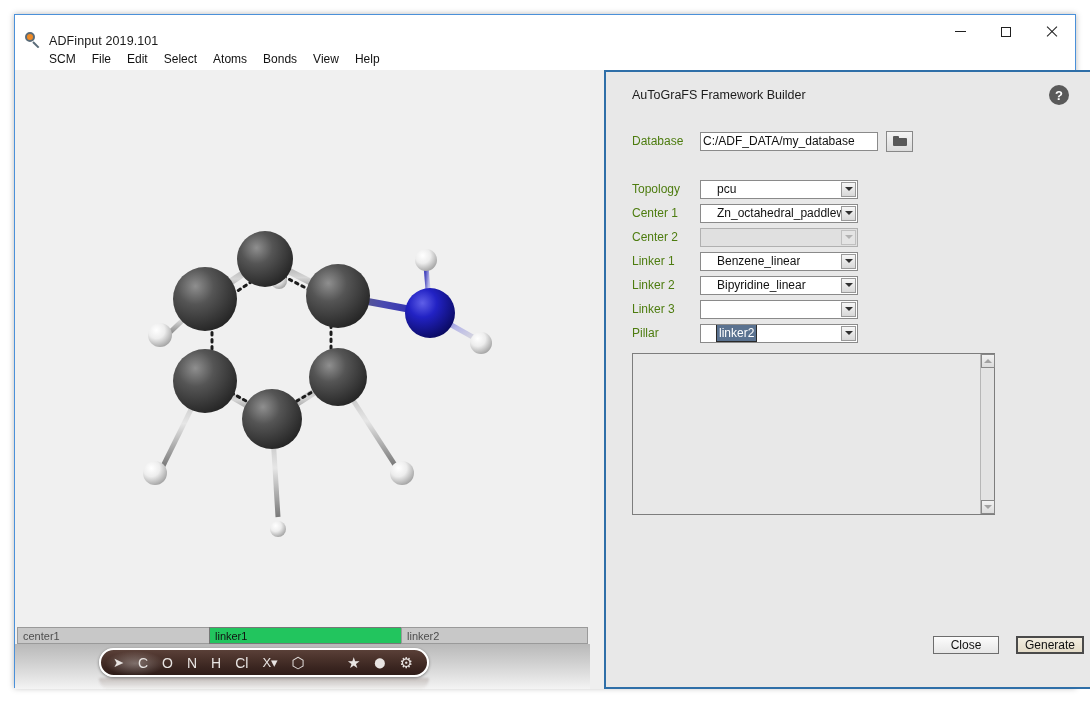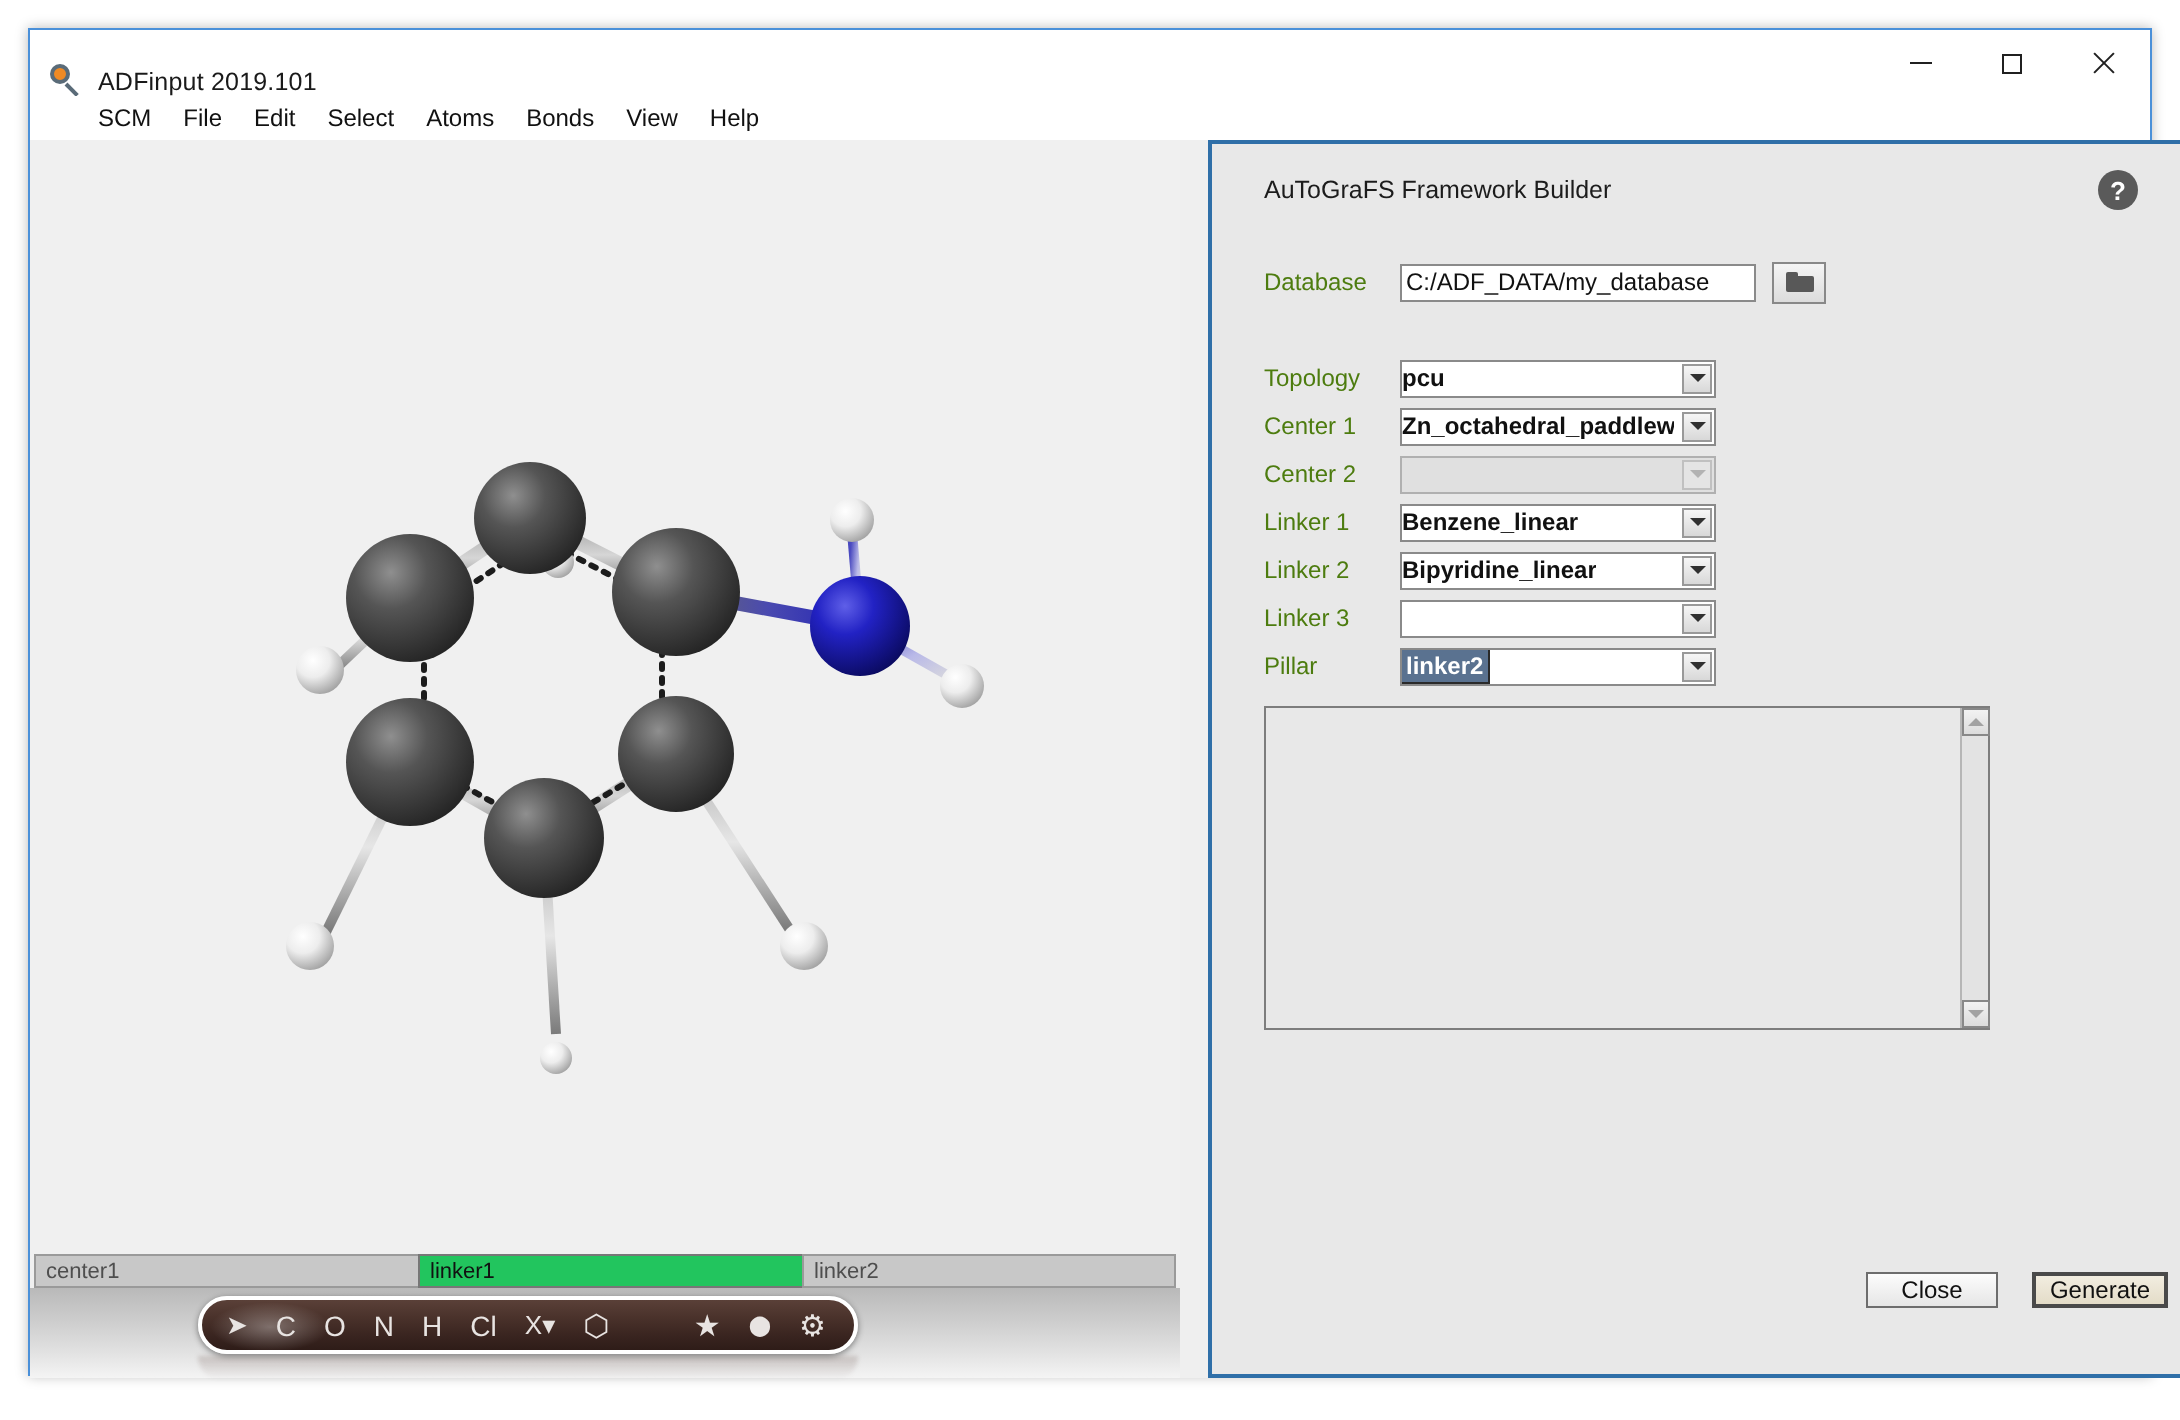--- a/index.html
+++ b/index.html
@@ -213,23 +213,22 @@
     width:6px; height:3px; background:#585858; border-radius:1px 1px 0 0;
   }
 
   .combo {
     position: relative;
     width: 158px; height: 19px;
     background: #ffffff;
     border: 1px solid #8a8a8a;
     font-size: 12px; color: #111;
     display: flex; align-items: center;
-    padding-left: 0; overflow: hidden; white-space: nowrap;
+    padding-left: 16px; overflow: hidden; white-space: nowrap;
     cursor: default;
-    font-weight: bold;
   }
   .combo.disabled { background: #e0e0e0; color: #9a9a9a; border-color: #b0b0b0; }
   .combo-arrow {
     position: absolute; right: 1px; top: 1px;
     width: 15px; height: 15px;
     background: linear-gradient(to bottom,#f6f6f6,#d8d8d8);
     border: 1px solid #999;
     display: flex; align-items: center; justify-content: center;
   }
   .combo.disabled .combo-arrow { background:#e4e4e4; border-color:#c0c0c0; }

